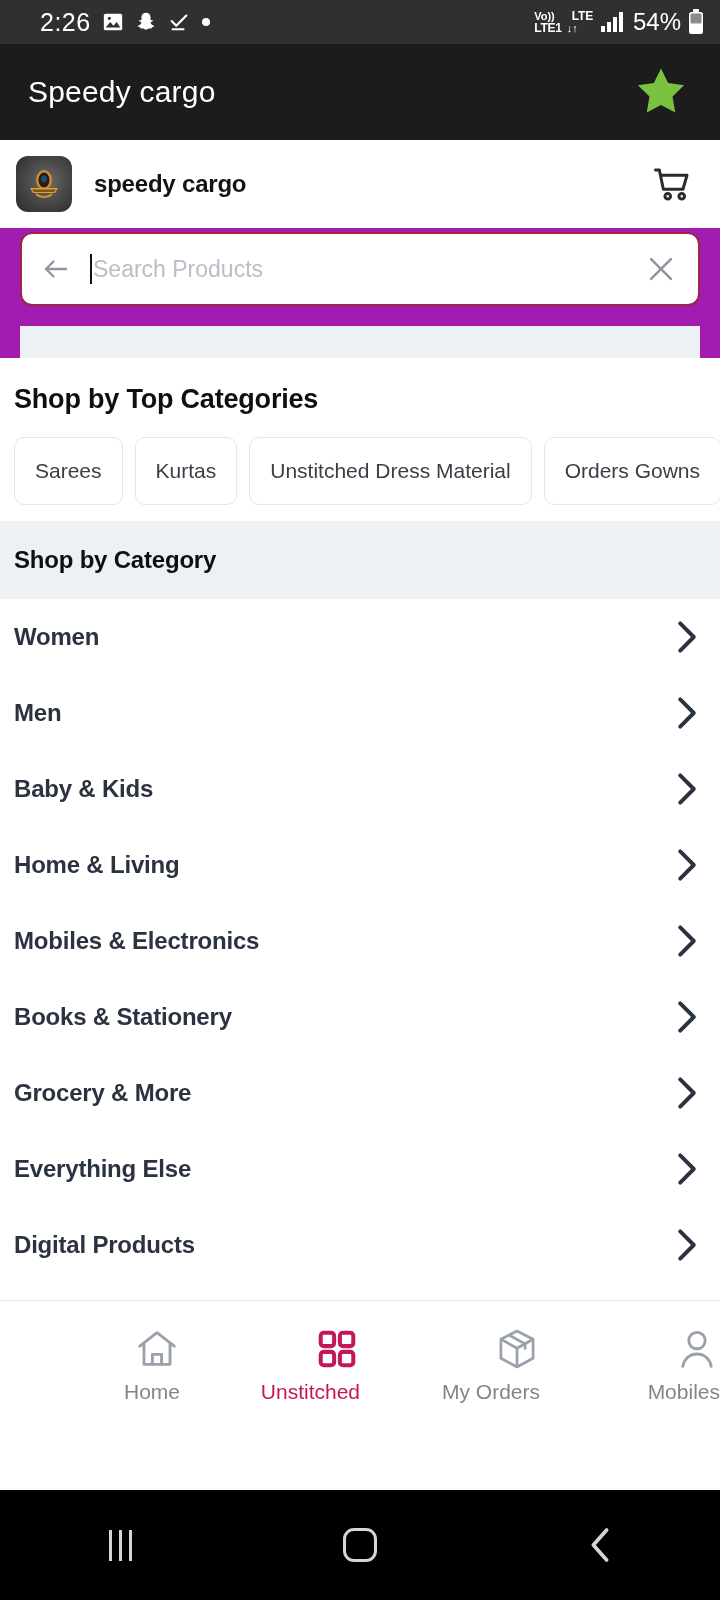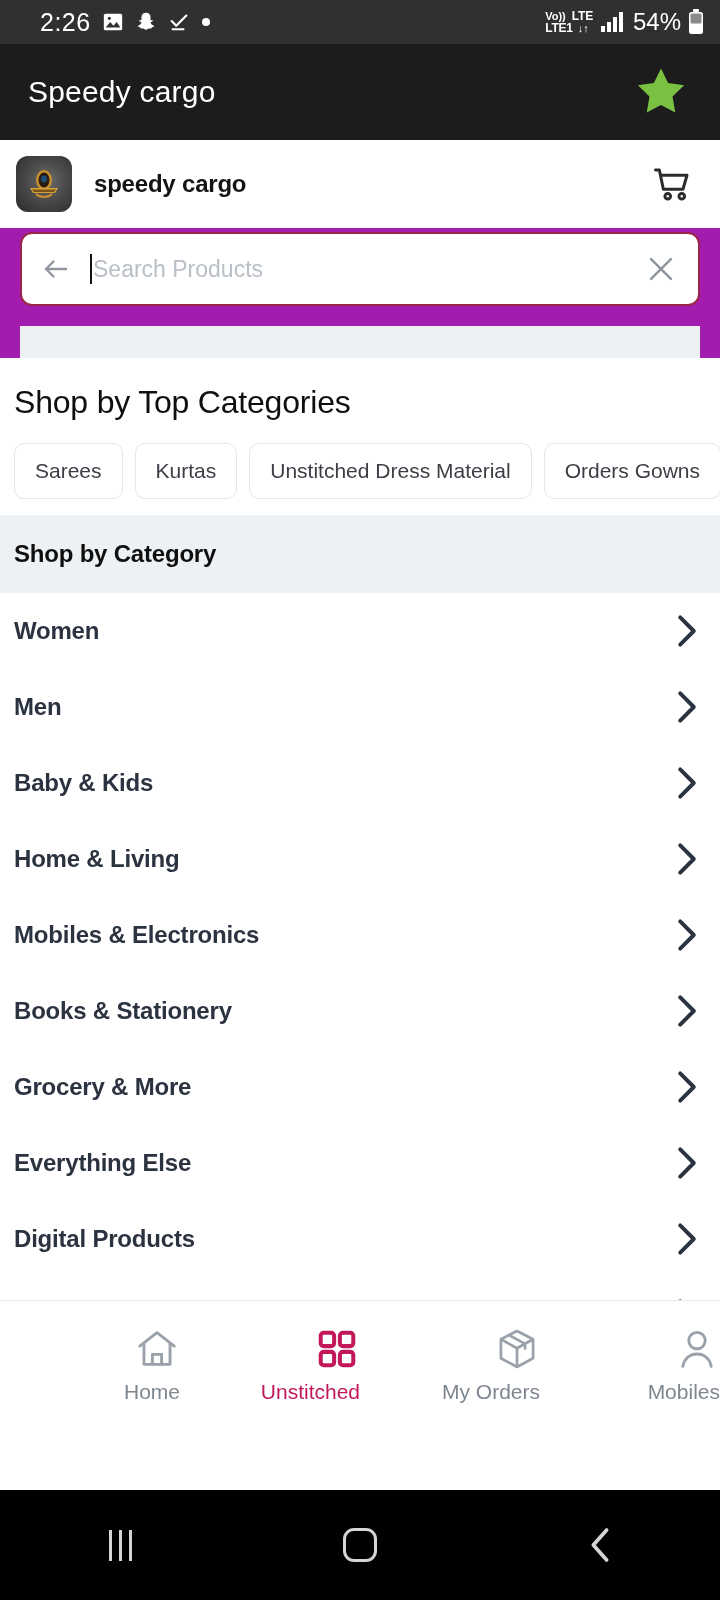--- a/index.html
+++ b/index.html
@@ -15,21 +15,21 @@
   .status-bar {
     height:44px; background:#303030; color:#ffffff;
     display:flex; align-items:center; justify-content:space-between;
     padding:0 16px 0 40px;
   }
   .sb-left { display:flex; align-items:center; gap:11px; }
   .sb-time { font-size:25px; letter-spacing:.5px; font-weight:400; }
   .sb-right { display:flex; align-items:center; gap:7px; }
   .ico { display:inline-flex; align-items:center; justify-content:center; }
   .net-stack { display:flex; flex-direction:column; align-items:flex-start; line-height:1; }
-  .net-top { display:flex; align-items:center; gap:6px; }
+  .net-top { display:flex; align-items:center; gap:17px; }
   .net-bot { display:flex; align-items:center; gap:5px; }
   .tiny { font-size:12px; font-weight:700; letter-spacing:-.2px; }
   .tiny2 { font-size:11px; font-weight:700; }
   .sb-batt { font-size:24px; font-weight:400; letter-spacing:0px; }
 
   
   .title-bar {
     height:96px; background:#1c1c1c;
     display:flex; align-items:center; justify-content:space-between;
     padding:0 28px 0 28px;
@@ -58,25 +58,25 @@
     display:flex; align-items:center; padding:0 20px 0 14px; background:#fff;
   }
   .search-field { flex:1; display:flex; align-items:center; padding-left:14px; }
   .caret { width:2px; height:30px; background:#111; margin-right:1px; }
   .search-ph { font-size:23px; color:#b9bfc6; }
 
   .gap-band { height:32px; background:#eef1f4; margin-top:20px; }
 
   
   .top-cats { background:#fff; padding:26px 14px 0 14px; }
-  .sec-title { font-size:32px; font-weight:400; color:#0f0f0f; letter-spacing:-.2px; }
+  .sec-title { font-size:27px; font-weight:700; color:#0f0f0f; letter-spacing:-.2px; }
   .chips { display:flex; gap:12px; margin-top:22px; }
   .chip {
     border:1px solid #e3e6ea; border-radius:10px;
-    height:56px; display:flex; align-items:center; padding:0 20px;
+    height:68px; display:flex; align-items:center; padding:0 20px;
     font-size:21px; color:#3b3f45; background:#fff; white-space:nowrap;
   }
 
   
   .cat-band {
     background:#eef1f4; height:78px; margin-top:16px;
     display:flex; align-items:center; padding:0 14px;
   }
   .cat-band-title { font-size:24px; font-weight:700; color:#0f0f0f; letter-spacing:-.2px; }
 

